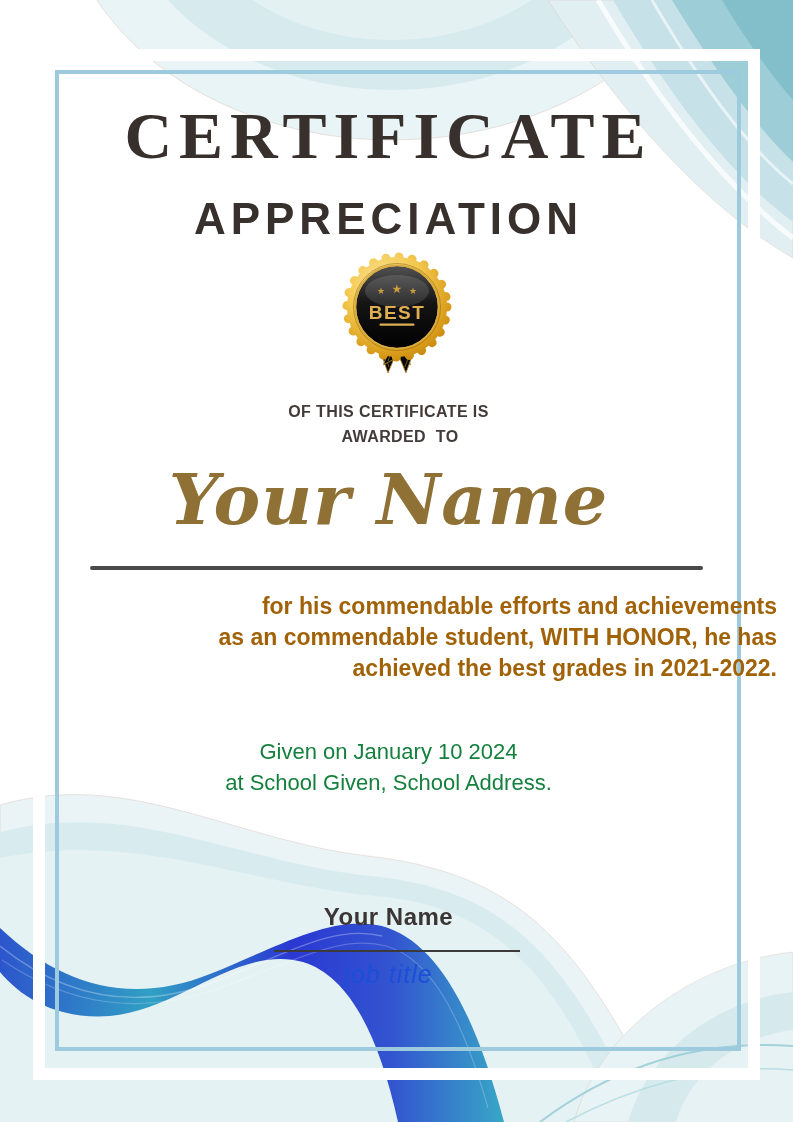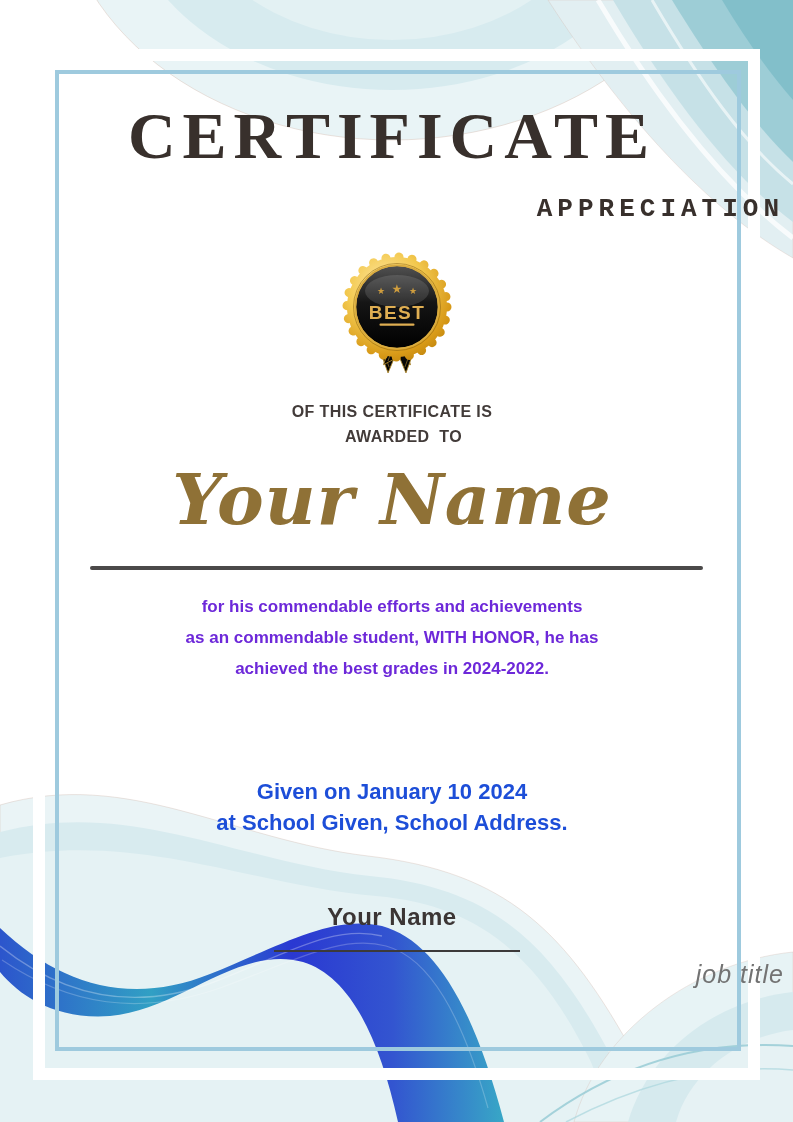--- a/index.html
+++ b/index.html
@@ -9,55 +9,55 @@
   }
   .decor{position:absolute;left:0;top:0;pointer-events:none;}
   .frame-white{
     position:absolute;left:33px;top:49px;width:727px;height:1031px;
     border:12px solid #ffffff;box-sizing:border-box;
   }
   .frame-blue{
     position:absolute;left:55px;top:70px;width:686px;height:981px;
     border:4px solid #9ecade;box-sizing:border-box;
   }
-  .centered{position:absolute;left:0;right:9px;text-align:center;}
+  .centered{position:absolute;left:0;right:16px;text-align:center;}
   .title{
     top:100px;font-family:"Liberation Serif",serif;font-weight:700;
     font-size:66px;letter-spacing:7px;color:#38302c;line-height:1.1;
   }
   .subtitle{
-    top:194px;font-family:Liberation Mono, monospace;font-weight:700;
-    font-size:26px;letter-spacing:5px;color:#38302c;text-align:right;
+    top:194px;font-family:Liberation Sans, sans-serif;font-weight:700;
+    font-size:44px;letter-spacing:5px;color:#38302c;
   }
   .badge-wrap{position:absolute;left:50%;top:247px;transform:translateX(-50%);width:120px;height:132px;}
   .award-intro{
     top:399px;font-size:16px;font-weight:700;color:#423b39;
     line-height:25px;letter-spacing:.4px;
   }
   .award-intro .pre{white-space:pre-wrap;padding-left:23px;}
   .recipient{
     top:458px;font-family:"DejaVu Serif",serif;font-style:italic;font-weight:700;
     font-size:70px;color:#8f7136;letter-spacing:1px;
   }
   .divider{
     position:absolute;left:90px;top:566px;width:613px;height:4px;
     background:#4b4949;border-radius:2px;
   }
   .body-text{
-    top:591px;font-size:17px;font-weight:700;color:#6d28d9;line-height:31px;
+    top:591px;font-size:23px;font-weight:700;color:#a16207;line-height:31px;text-align:right;
   }
   .given-text{
-    top:736px;font-size:22px;font-weight:700;color:#1d4ed8;line-height:31px;margin-top:40px;
+    top:736px;font-size:22px;font-weight:400;color:#15803d;line-height:31px;
   }
   .sig-name{top:903px;font-size:24px;font-weight:700;color:#3b3534;letter-spacing:.5px;}
   .sig-line{
     position:absolute;left:50%;top:950px;transform:translateX(-50%);
     width:246px;height:2px;background:#3c3a3a;
   }
-  .sig-job{top:960px;font-size:25px;font-style:italic;color:#737373;letter-spacing:1px;text-align:right;}
+  .sig-job{top:960px;font-size:25px;font-style:italic;color:#1d4ed8;letter-spacing:1px;}
 </style>
 </head>
 <body>
 
 <div id="canvas">
 
   <svg class="decor" width="793" height="1122" viewBox="0 0 793 1122">
     <defs>
       <linearGradient id="ribbonGrad" x1="0" y1="0" x2="1" y2="0">
         <stop offset="0" stop-color="#2c55cc"></stop>
@@ -157,21 +157,21 @@
     <div>OF THIS CERTIFICATE IS</div>
     <div class="pre">AWARDED  TO</div>
   </div>
 
   <div class="centered recipient">Your Name</div>
   <div class="divider"></div>
 
   <div class="centered body-text">
     <div>for his commendable efforts and achievements</div>
     <div>as an commendable student, WITH HONOR, he has</div>
-    <div>achieved the best grades in 2024-2022.</div>
+    <div>achieved the best grades in 2021-2022.</div>
   </div>
 
   <div class="centered given-text">
     <div>Given on January 10 2024</div>
     <div>at School Given, School Address.</div>
   </div>
 
   <div class="centered sig-name">Your Name</div>
   <div class="sig-line"></div>
   <div class="centered sig-job">job title</div>

